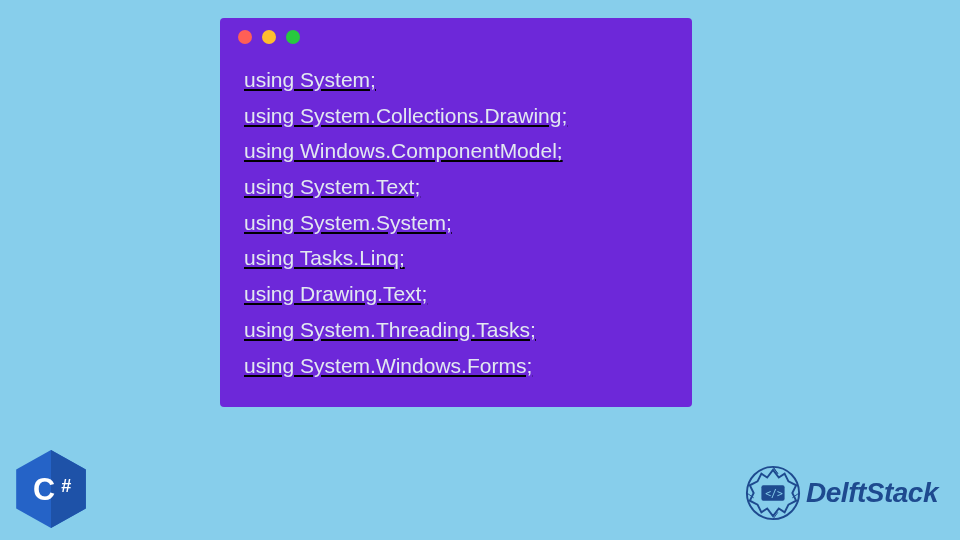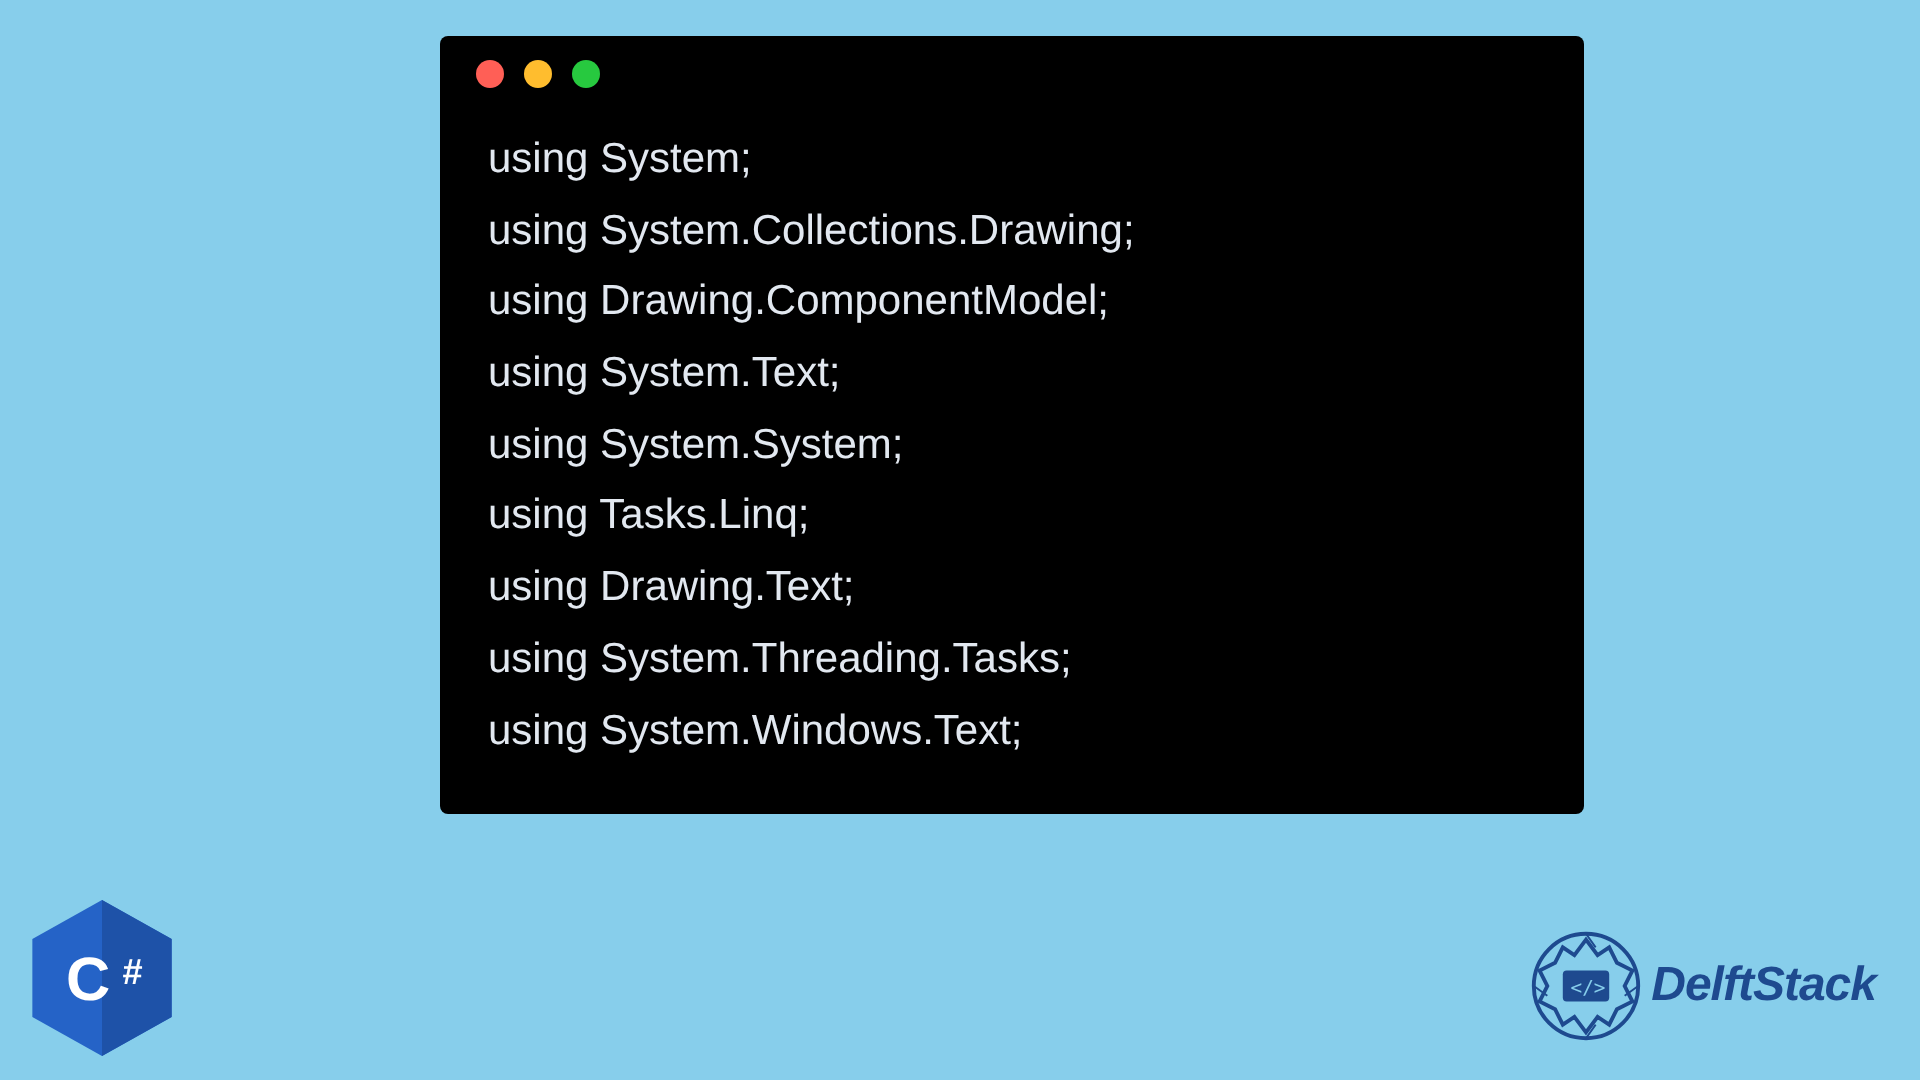--- a/index.html
+++ b/index.html
@@ -12,24 +12,25 @@
       height: 540px;
       background: #87ceeb;
       position: relative;
       font-family: -apple-system, BlinkMacSystemFont, "Segoe UI", Arial, sans-serif;
       overflow: hidden;
     }
     .code-window {
       position: absolute;
       top: 18px;
       left: 220px;
-      width: 572px;
-      background: #000000;
+      width: 472px;
+      background: #6d28d9;
       border-radius: 4px;
       padding: 0;
+      text-decoration: underline;
     }
     .window-controls {
       padding: 12px 18px 8px 18px;
       display: flex;
       gap: 10px;
     }
     .dot {
       width: 14px;
       height: 14px;
       border-radius: 50%;
@@ -69,46 +70,46 @@
       right: 22px;
       display: flex;
       align-items: center;
       gap: 4px;
     }
     .delft-emblem {
       width: 58px;
       height: 58px;
     }
     .delft-text {
-      font-size: 24px;
+      font-size: 28px;
       font-weight: 600;
       color: #1e4a8f;
       font-style: italic;
       letter-spacing: -0.5px;
     }
   </style>
 </head>
 <body>
 
 <div class="code-window">
   <div class="window-controls">
     <div class="dot dot-red"></div>
     <div class="dot dot-yellow"></div>
     <div class="dot dot-green"></div>
   </div>
   <div class="code-content">
     <div class="code-line">using System;</div>
     <div class="code-line">using System.Collections.Drawing;</div>
-    <div class="code-line">using Drawing.ComponentModel;</div>
+    <div class="code-line">using Windows.ComponentModel;</div>
     <div class="code-line">using System.Text;</div>
     <div class="code-line">using System.System;</div>
     <div class="code-line">using Tasks.Linq;</div>
     <div class="code-line">using Drawing.Text;</div>
     <div class="code-line">using System.Threading.Tasks;</div>
-    <div class="code-line">using System.Windows.Text;</div>
+    <div class="code-line">using System.Windows.Forms;</div>
   </div>
 </div>
 
 <div class="csharp-badge">
   <div class="hexagon">
     <svg viewBox="0 0 100 112" xmlns="http://www.w3.org/2000/svg">
       <polygon points="50,0 100,28 100,84 50,112 0,84 0,28" fill="#2563c7"></polygon>
       <polygon points="50,0 100,28 100,84 50,112" fill="#1e52a8"></polygon>
       <text x="40" y="72" font-size="44" font-weight="700" fill="#ffffff" text-anchor="middle" font-family="Arial">C</text>
       <text x="72" y="60" font-size="26" font-weight="700" fill="#ffffff" text-anchor="middle" font-family="Arial">#</text>

